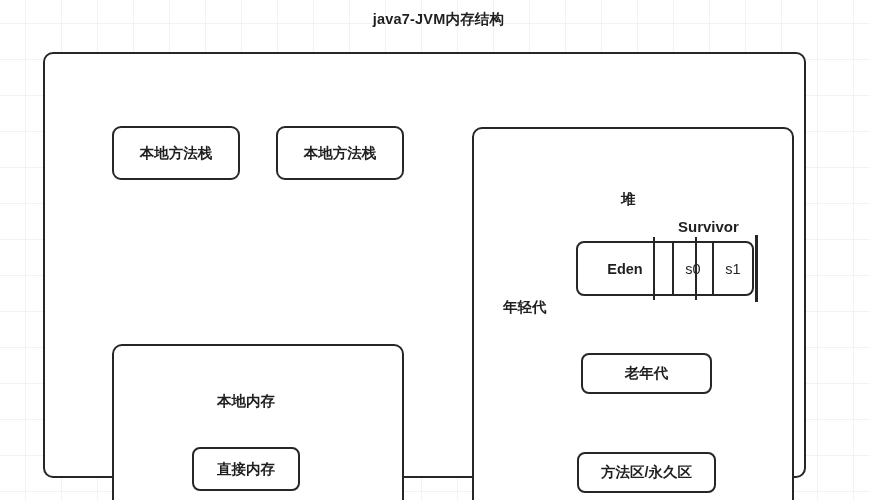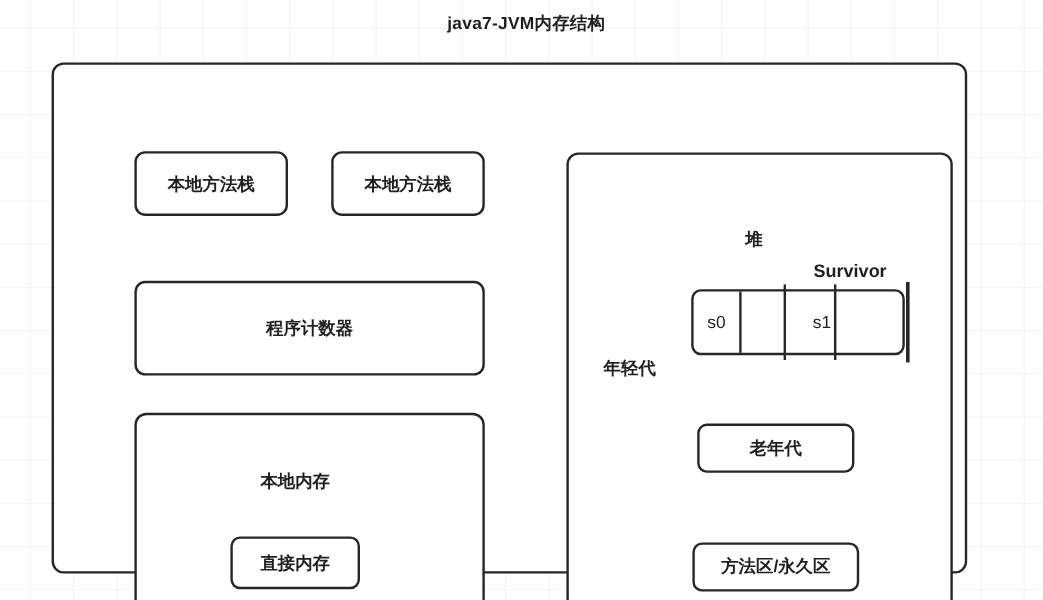--- a/index.html
+++ b/index.html
@@ -162,41 +162,39 @@
   <div class="box plain" id="outer-frame">
 
     <div class="box" id="vm-stack-box">
       <span>本地方法栈</span>
     </div>
 
     <div class="box" id="native-stack-box">
       <span>本地方法栈</span>
     </div>
 
-    <div class="box" id="pc-register-box">
-      <span>程序计数器</span>
-    </div>
 
     <div class="box plain" id="native-memory-box"></div>
 
     <div class="label" id="native-memory-title">本地内存</div>
 
     <div class="box" id="direct-memory-box">
       <span>直接内存</span>
     </div>
 
     <div class="box plain" id="heap-frame"></div>
 
     <div class="label" id="heap-title">堆</div>
 
     <div class="label" id="survivor-title">Survivor</div>
 
     <div class="label" id="young-gen-title">年轻代</div>
 
     <div class="box" id="young-strip">
+      <div class="strip-cell" id="eden-cell">Eden</div>
       <div class="strip-cell" id="s0-cell">s0</div>
       <div class="strip-cell" id="s1-cell">s1</div>
     </div>
     <div class="tick" id="tick-eden"></div>
     <div class="tick" id="tick-s0"></div>
     <div class="tick" id="tick-right"></div>
 
     <div class="box" id="method-area-box">
       <span>方法区/永久区</span>
     </div>

